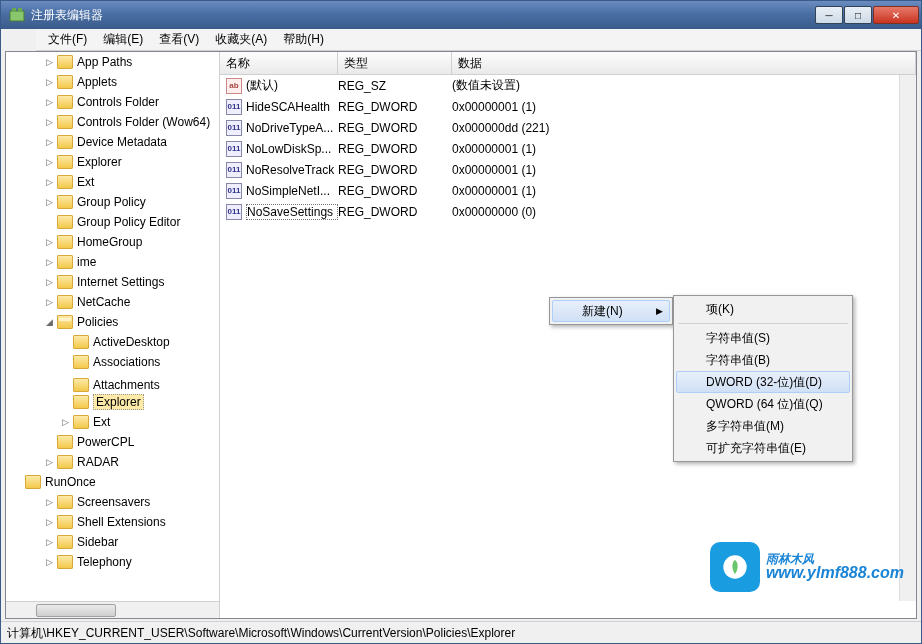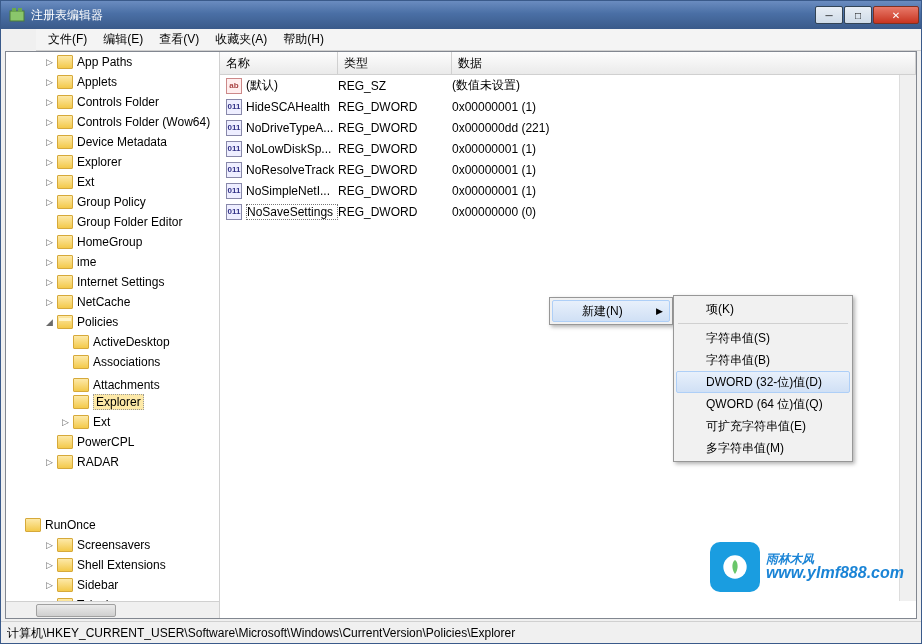--- a/index.html
+++ b/index.html
@@ -116,21 +116,21 @@
             <span class="lbl">Ext</span>
           </div>
           <div class="tree-row" style="padding-left: 38px;">
             <span class="exp">▷</span>
             <span class="fold"></span>
             <span class="lbl">Group Policy</span>
           </div>
           <div class="tree-row" style="padding-left: 38px;">
             <span class="exp"></span>
             <span class="fold"></span>
-            <span class="lbl">Group Folder Editor</span>
+            <span class="lbl">Group Policy Editor</span>
           </div>
           <div class="tree-row" style="padding-left: 38px;">
             <span class="exp">▷</span>
             <span class="fold"></span>
             <span class="lbl">HomeGroup</span>
           </div>
           <div class="tree-row" style="padding-left: 38px;">
             <span class="exp">▷</span>
             <span class="fold"></span>
             <span class="lbl">ime</span>
@@ -178,21 +178,21 @@
           <div class="tree-row" style="padding-left: 38px;">
             <span class="exp"></span>
             <span class="fold"></span>
             <span class="lbl">PowerCPL</span>
           </div>
           <div class="tree-row" style="padding-left: 38px;">
             <span class="exp">▷</span>
             <span class="fold"></span>
             <span class="lbl">RADAR</span>
           </div>
-          <div class="tree-row" style=" margin-top: 43px;">
+          <div class="tree-row" style="">
             <span class="exp"></span>
             <span class="fold"></span>
             <span class="lbl">RunOnce</span>
           </div>
           <div class="tree-row" style="padding-left: 38px;">
             <span class="exp">▷</span>
             <span class="fold"></span>
             <span class="lbl">Screensavers</span>
           </div>
           <div class="tree-row" style="padding-left: 38px;">
@@ -272,22 +272,22 @@
             <span class="arrow">▶</span>
           </div>
       </div>
       <div class="ctx-menu ctx2">
         <div class="item">项(K)</div>
         <div style="height:1px;background:#d0d0d0;margin:3px 2px;"></div>
         <div class="item">字符串值(S)</div>
         <div class="item">字符串值(B)</div>
         <div class="item hover">DWORD (32-位)值(D)</div>
         <div class="item">QWORD (64 位)值(Q)</div>
+        <div class="item">多字符串值(M)</div>
         <div class="item">可扩充字符串值(E)</div>
-        <div class="item">多字符串值(M)</div>
       </div>
       <div class="vscroll"></div>
 
       <div class="watermark">
         <div class="box">
             <svg viewBox="0 0 24 24">
               <circle cx="12" cy="12" r="10" fill="#fff"></circle>
               <path d="M12 6 C9 8 9 14 12 18 C15 14 15 8 12 6" fill="#6ac66a"></path>
             </svg>
           </div>

